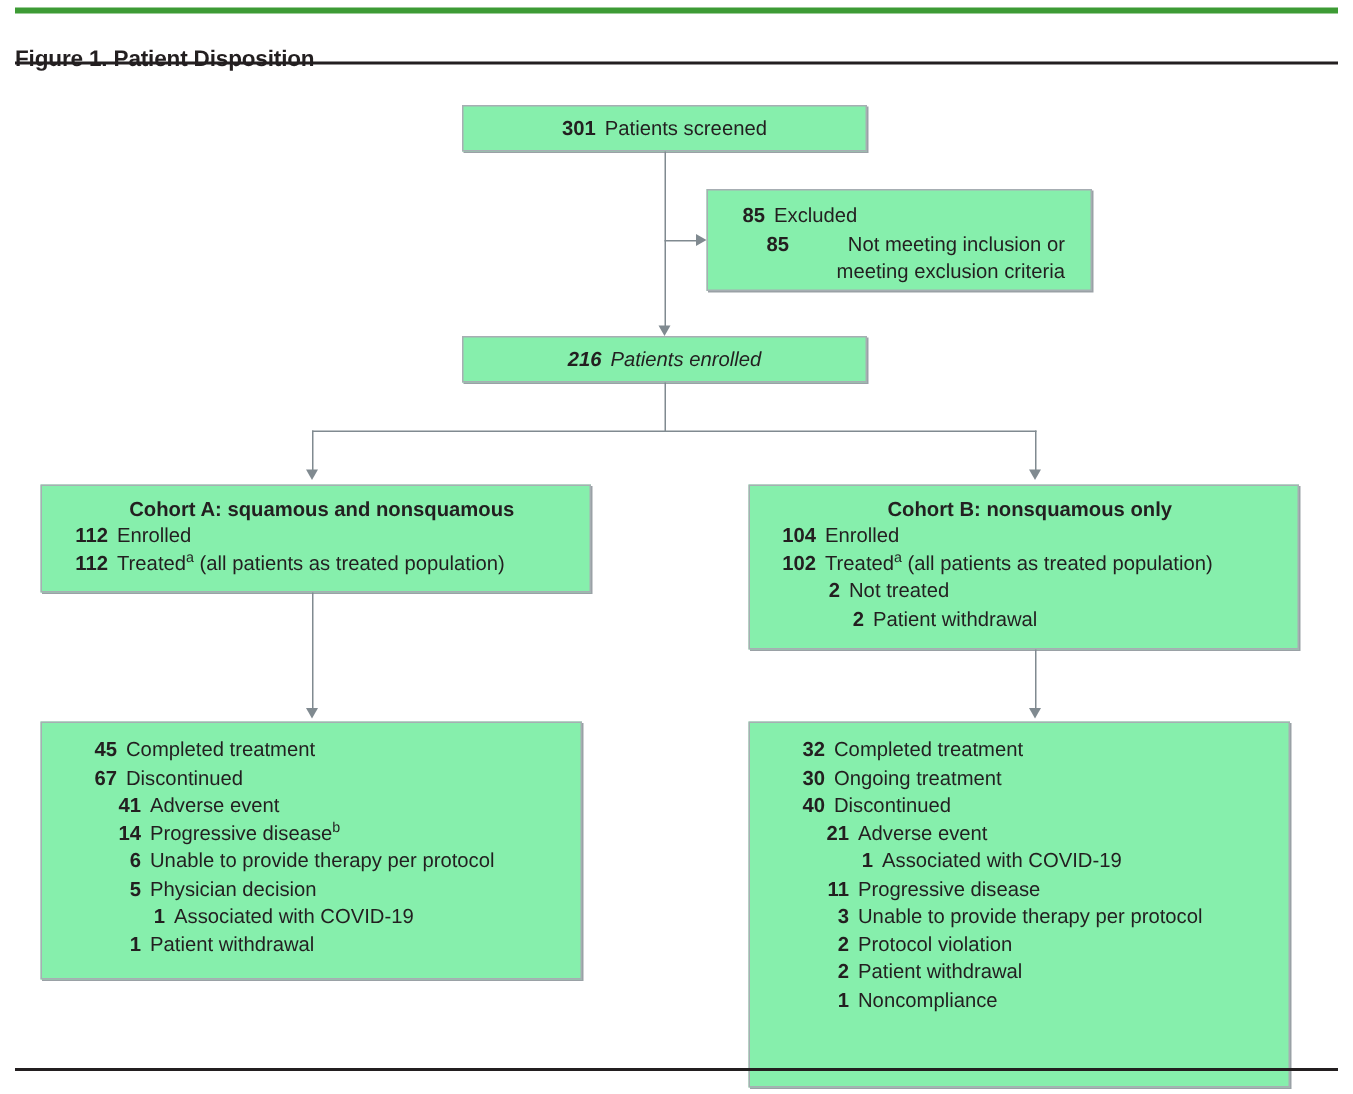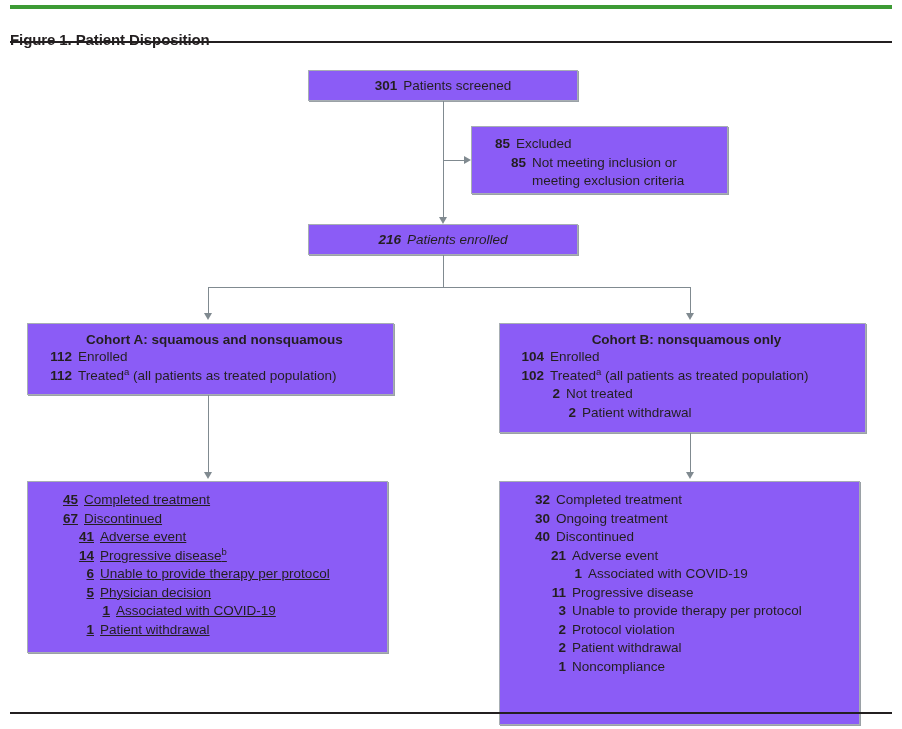--- a/index.html
+++ b/index.html
@@ -27,21 +27,21 @@
     width: 882px; height: 2px; background: #231f20;
   }
   .footer-rule {
     position: absolute; left: 10px; top: 712px;
     width: 882px; height: 2px; background: #231f20;
   }
 
   
   .box {
     position: absolute;
-    background: #8b5cf6;
+    background: #86efac;
     border: 1px solid #a7aeb3;
     box-shadow: 1px 1px 0 0 #9aa1a6;
   }
   .box-title {
     text-align: center; font-weight: bold; font-size: 13.5px;
     line-height: 17px; white-space: nowrap;
   }
   
   .nline {
     display: flex; align-items: baseline;
@@ -97,21 +97,21 @@
     </div>
   </div>
 
   <div class="box" style="left:471px; top:126px; width:257px; height:68px; padding:8px 10px 0 12px;">
     <div class="nline">
       <span class="num">85</span>
       <span class="lbl">Excluded</span>
     </div>
     <div class="nline wrap ind1" style="align-items:flex-start;">
       <span class="num">85</span>
-      <span class="lbl" style="max-width:178px;">Not meeting inclusion or meeting exclusion criteria</span>
+      <span class="lbl" style="max-width:178px;text-align:right;">Not meeting inclusion or meeting exclusion criteria</span>
     </div>
   </div>
 
   <div class="vline" style="left:443px; top:101px; height:118px;"></div>
   <div class="arrow-down" style="left:439px; top:217px;"></div>
   <div class="hline" style="left:443px; top:160px; width:21px;"></div>
   <div class="arrow-right" style="left:464px; top:156px;"></div>
 
   <div class="box" style="left:308px; top:224px; width:270px; height:31px;font-style:italic;">
     <div class="centered-line" style="margin-top:6px;">
@@ -161,21 +161,21 @@
           <span class="lbl">Patient withdrawal</span>
         </div>
       </div>
   </div>
 
   <div class="vline" style="left:208px; top:395px; height:79px;"></div>
   <div class="arrow-down" style="left:204px; top:472px;"></div>
   <div class="vline" style="left:690px; top:433px; height:41px;"></div>
   <div class="arrow-down" style="left:686px; top:472px;"></div>
 
-  <div class="box" style="left:27px; top:481px; width:361px; height:172px; padding:9px 10px 0 24px;text-decoration:underline;">
+  <div class="box" style="left:27px; top:481px; width:361px; height:172px; padding:9px 10px 0 24px;">
     <div>
         <div class="nline">
           <span class="num">45</span>
           <span class="lbl">Completed treatment</span>
         </div>
         <div class="nline">
           <span class="num">67</span>
           <span class="lbl">Discontinued</span>
         </div>
         <div class="nline ind1">

